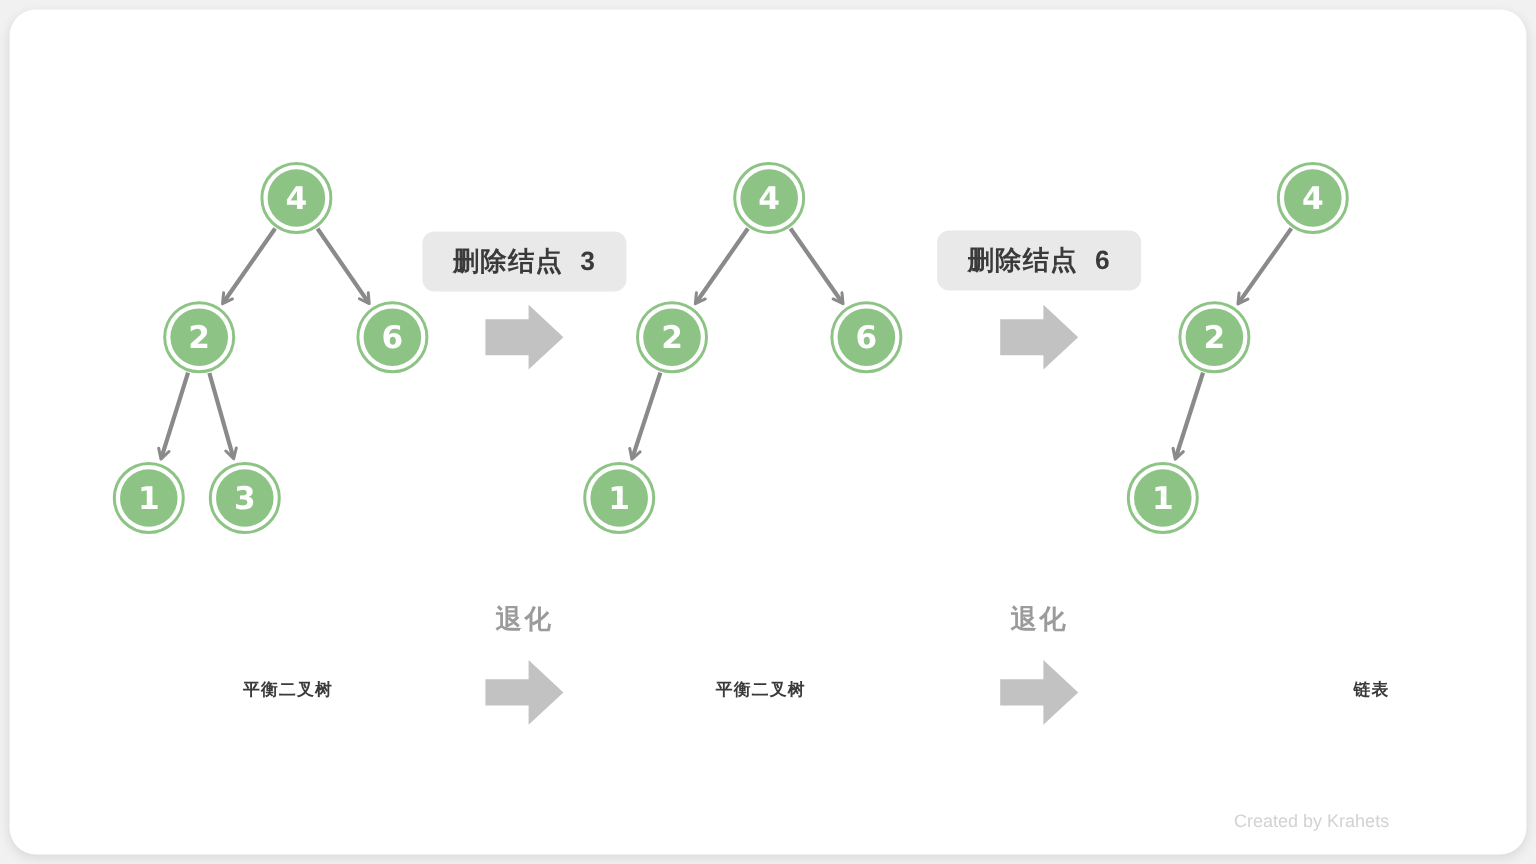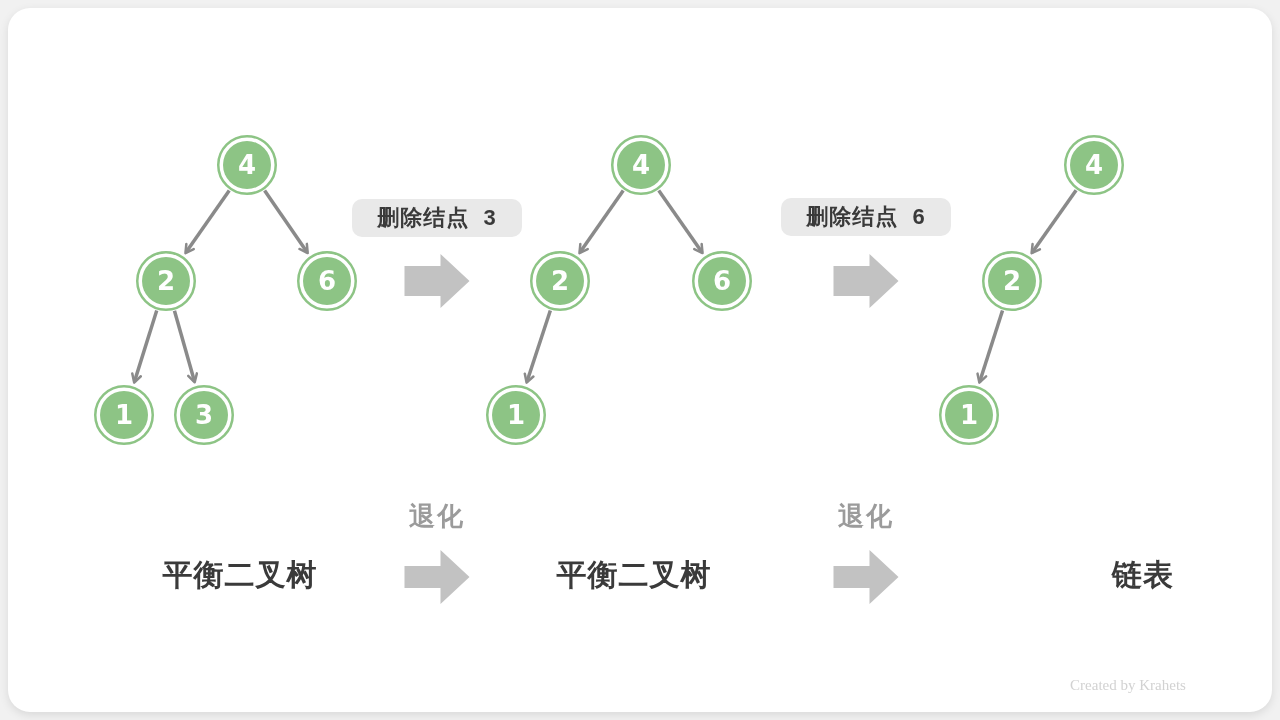--- a/index.html
+++ b/index.html
@@ -9,39 +9,39 @@
     font-family:"Liberation Sans","DejaVu Sans",sans-serif;
   }
   .card{
     position:absolute;left:8px;top:8px;width:1264px;height:704px;
     background:var(--card_bg,#ffffff);border-radius:22px;
     box-shadow:0 3px 10px rgba(0,0,0,0.10);
   }
   #diagram-svg{position:absolute;left:0;top:0;width:1280px;height:720px;}
   .label-box{
     position:absolute;transform:translate(-50%,-50%);
-    width:170px;height:38px;border-radius:10px;
+    width:170px;height:50px;border-radius:10px;
     background:var(--label_box_bg,#e9e9e9);
     display:flex;align-items:center;justify-content:center;
     font-size:22px;font-weight:bold;color:var(--label_box_text,#3a3a3a);
     white-space:pre;letter-spacing:1px;text-align:right;
   }
   .degenerate{
     position:absolute;transform:translate(-50%,-50%);
-    font-size:26px;font-weight:bold;color:var(--degenerate_text,#9b9b9b);
+    font-size:22px;font-weight:bold;color:var(--degenerate_text,#9b9b9b);
     letter-spacing:2px;white-space:pre;
   }
   .stage{
     position:absolute;transform:translate(-50%,-50%);
-    font-size:30px;font-weight:bold;color:var(--stage_text,#3a3a3a);
+    font-size:14px;font-weight:bold;color:var(--stage_text,#3a3a3a);
     letter-spacing:1px;white-space:pre;
   }
   .credit{
-    position:absolute;left:1128px;top:685px;transform:translate(-50%,-50%);
-    font-family:Liberation Serif, serif;
+    position:absolute;left:1093px;top:685px;transform:translate(-50%,-50%);
+    font-family:Liberation Sans, sans-serif;
     font-size:15px;color:var(--credit_text,#d2d2d2);white-space:pre;
   }
 </style>
 </head>
 <body>
 
 <div class="card"></div>
 
 <svg id="diagram-svg" viewBox="0 0 1280 720">
     <defs>

